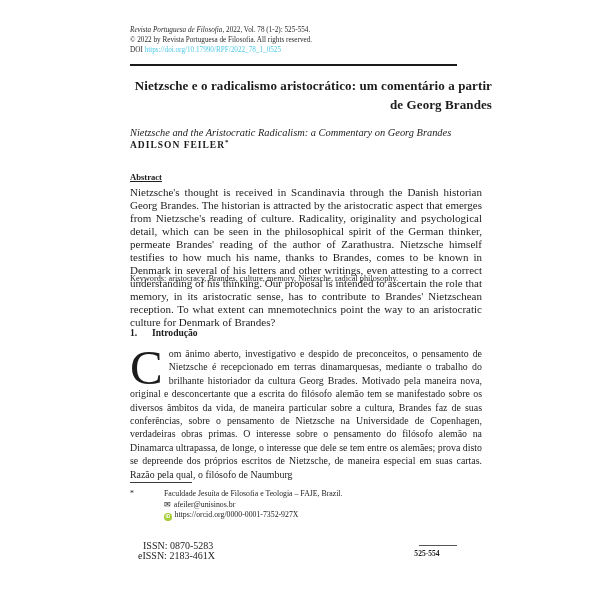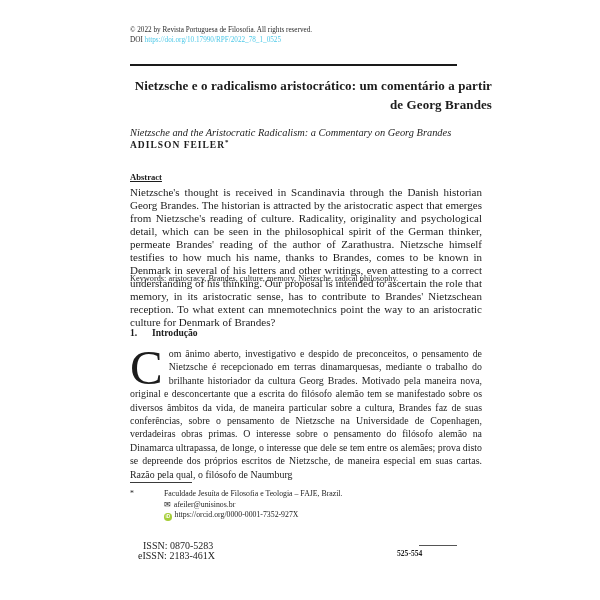--- a/index.html
+++ b/index.html
@@ -38,30 +38,31 @@
   .footnote .fn-indent{margin-left:34px;}
   .mail-icon{font-size:8px;margin-right:3px;}
   .orcid-icon{display:inline-block;width:7.5px;height:7.5px;border-radius:50%;background:#a6ce39;color:#fff;
     font-size:4.6px;line-height:7.5px;text-align:center;font-family:"Liberation Sans",sans-serif;
     vertical-align:-1px;margin-right:3px;font-weight:bold;}
   .plain-link{color:#1c1c1c;text-decoration:none;}
   
   .issn-block{position:absolute;left:138px;top:541px;font-size:10px;line-height:10px;color:#222;}
   .issn-block .issn-line1{padding-left:5px;}
   .pages-rule{position:absolute;left:419px;top:545px;width:38px;height:1px;background:#555;}
-  .pages{position:absolute;left:397px;top:549px;width:60px;font-size:7.6px;font-weight:bold;text-align:left;}
+  .pages{position:absolute;left:397px;top:549px;width:60px;font-size:7.6px;font-weight:bold;text-align:center;}
   
   .license{position:absolute;left:0;top:568px;width:600px;text-align:center;font-size:7.7px;line-height:11.5px;color:#2a2a2a;}
 </style>
 </head>
 <body>
 
 <div class="page">
 
   <div class="jheader">
+    <div><span class="jname">Revista Portuguesa de Filosofia</span><span>, 2022, Vol. 78 (1-2): 525-554.</span></div>
     <div>© 2022 by Revista Portuguesa de Filosofia. All rights reserved.</div>
     <div><span>DOI </span><a href="#" class="doi-link">https://doi.org/10.17990/RPF/2022_78_1_0525</a></div>
   </div>
 
   <div class="header-rule"></div>
 
   <div class="title">Nietzsche e o radicalismo aristocrático: um comentário a partir de Georg Brandes</div>
   <div class="subtitle">Nietzsche and the Aristocratic Radicalism: a Commentary on Georg Brandes</div>
   <div class="author"><span>ADILSON FEILER</span><sup>*</sup></div>
 

